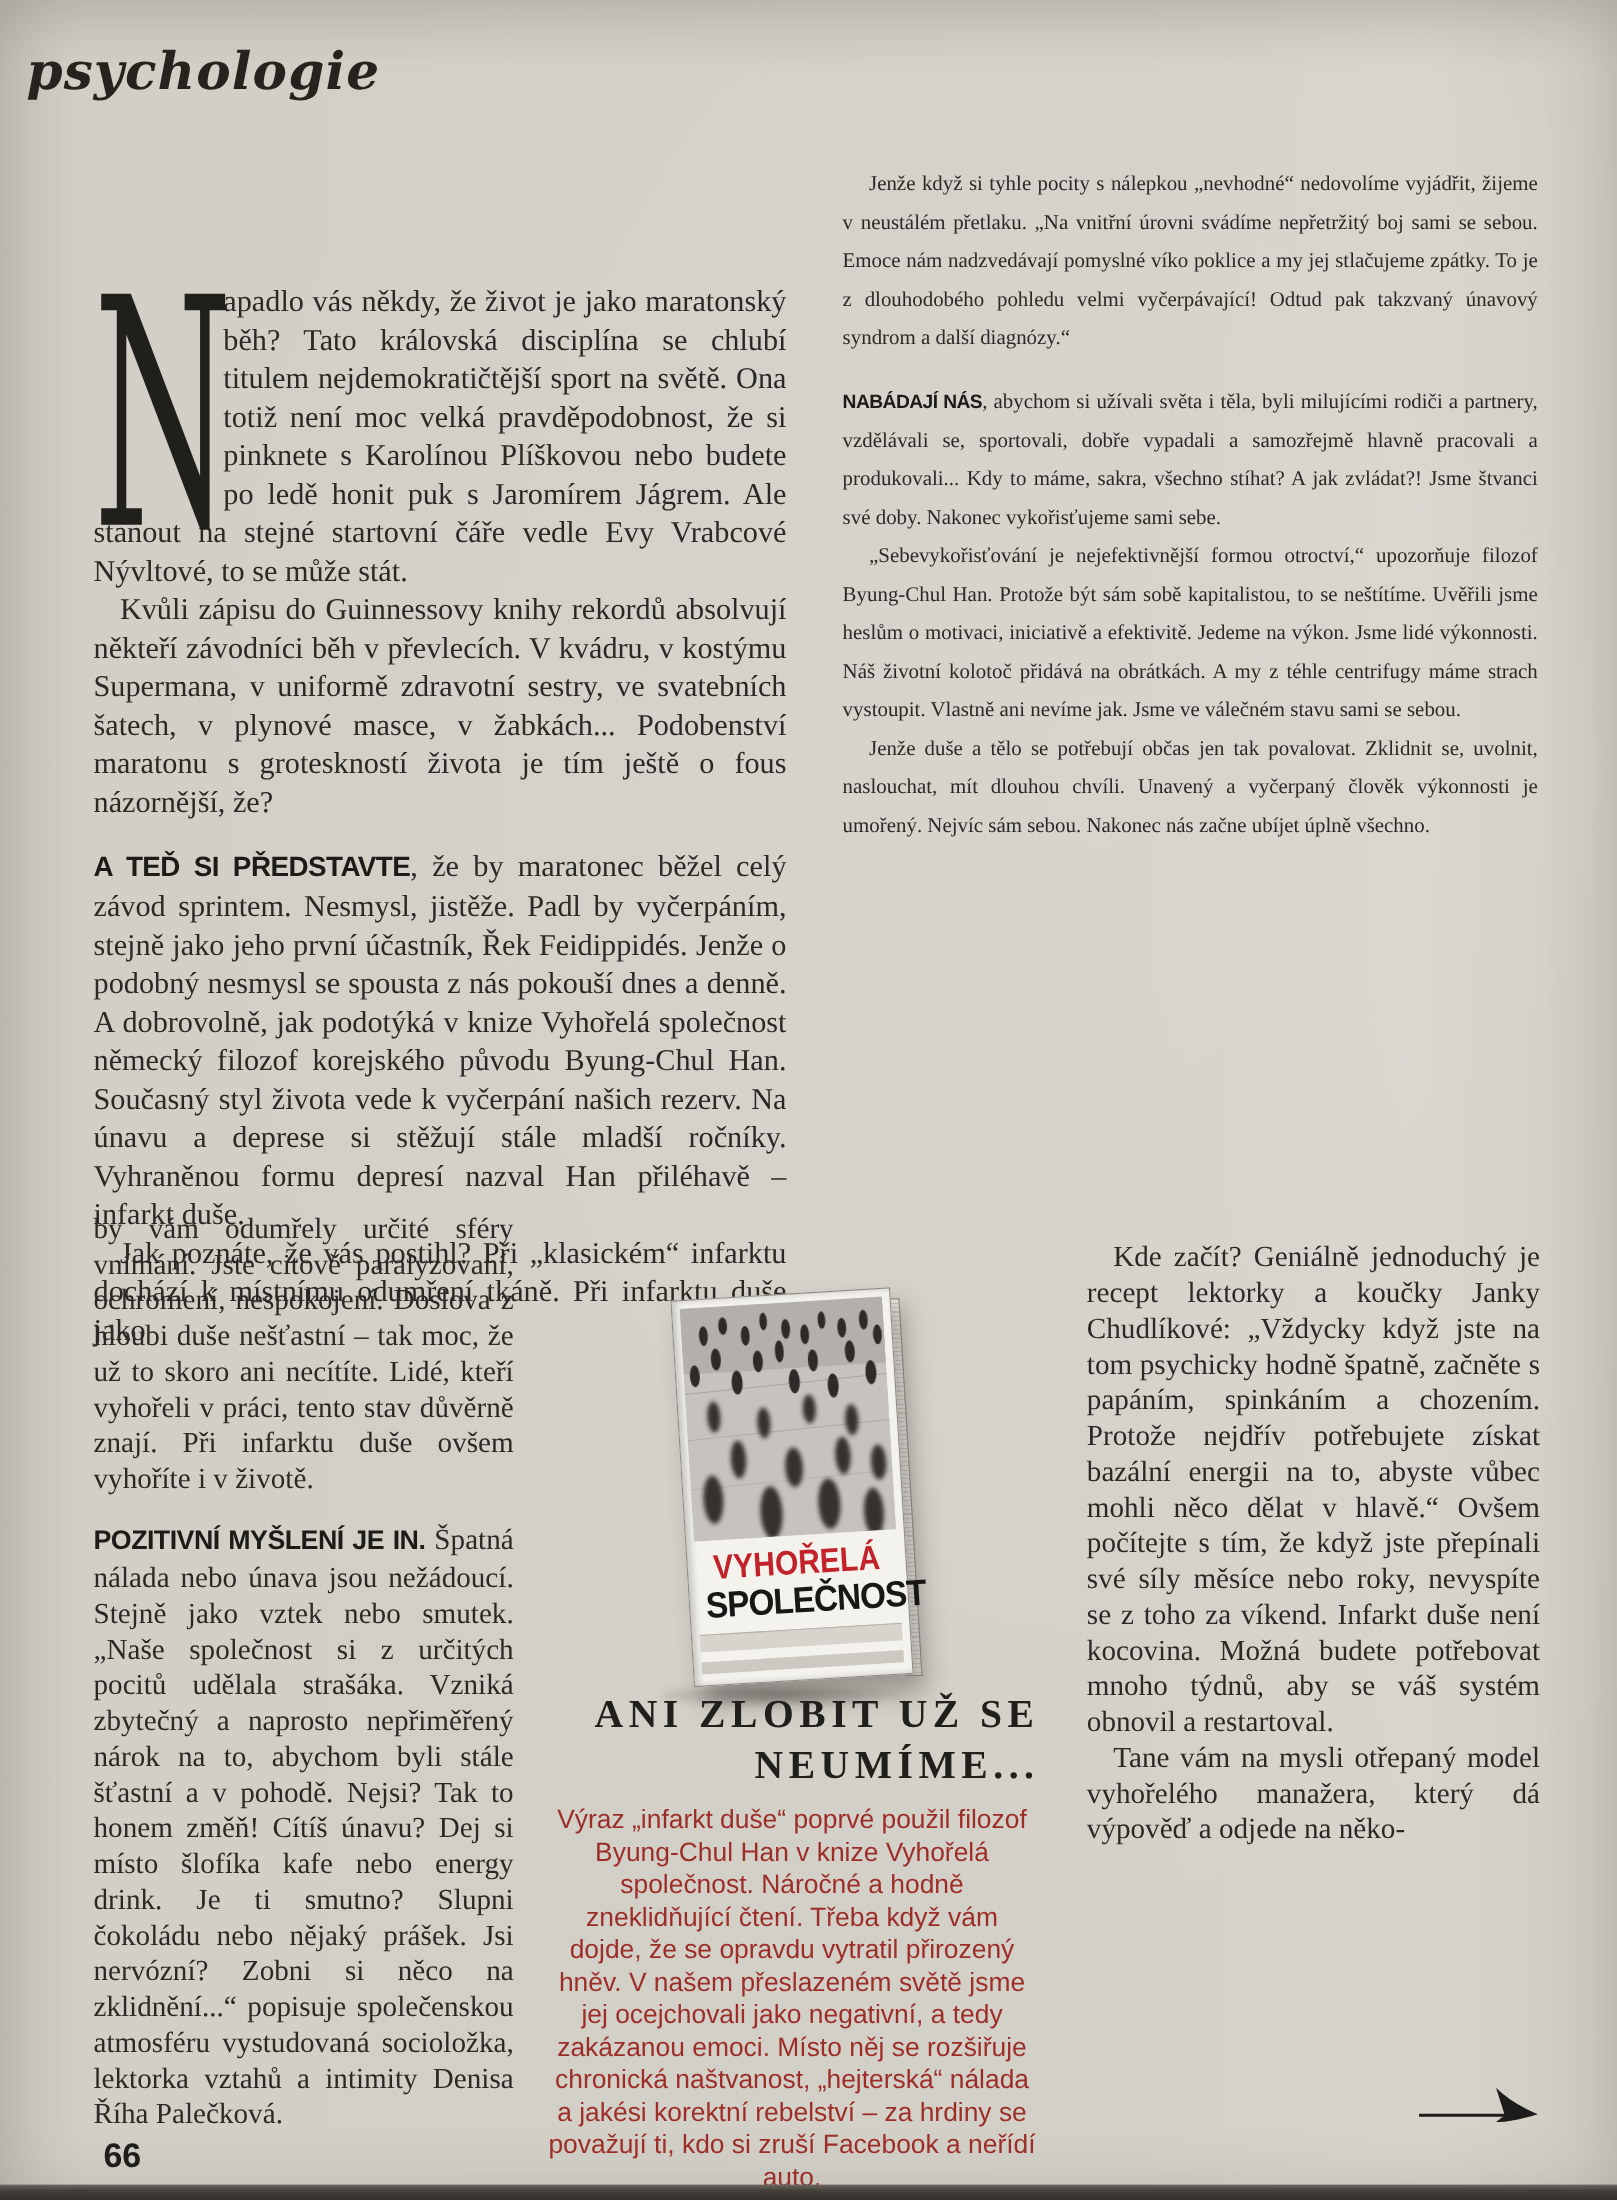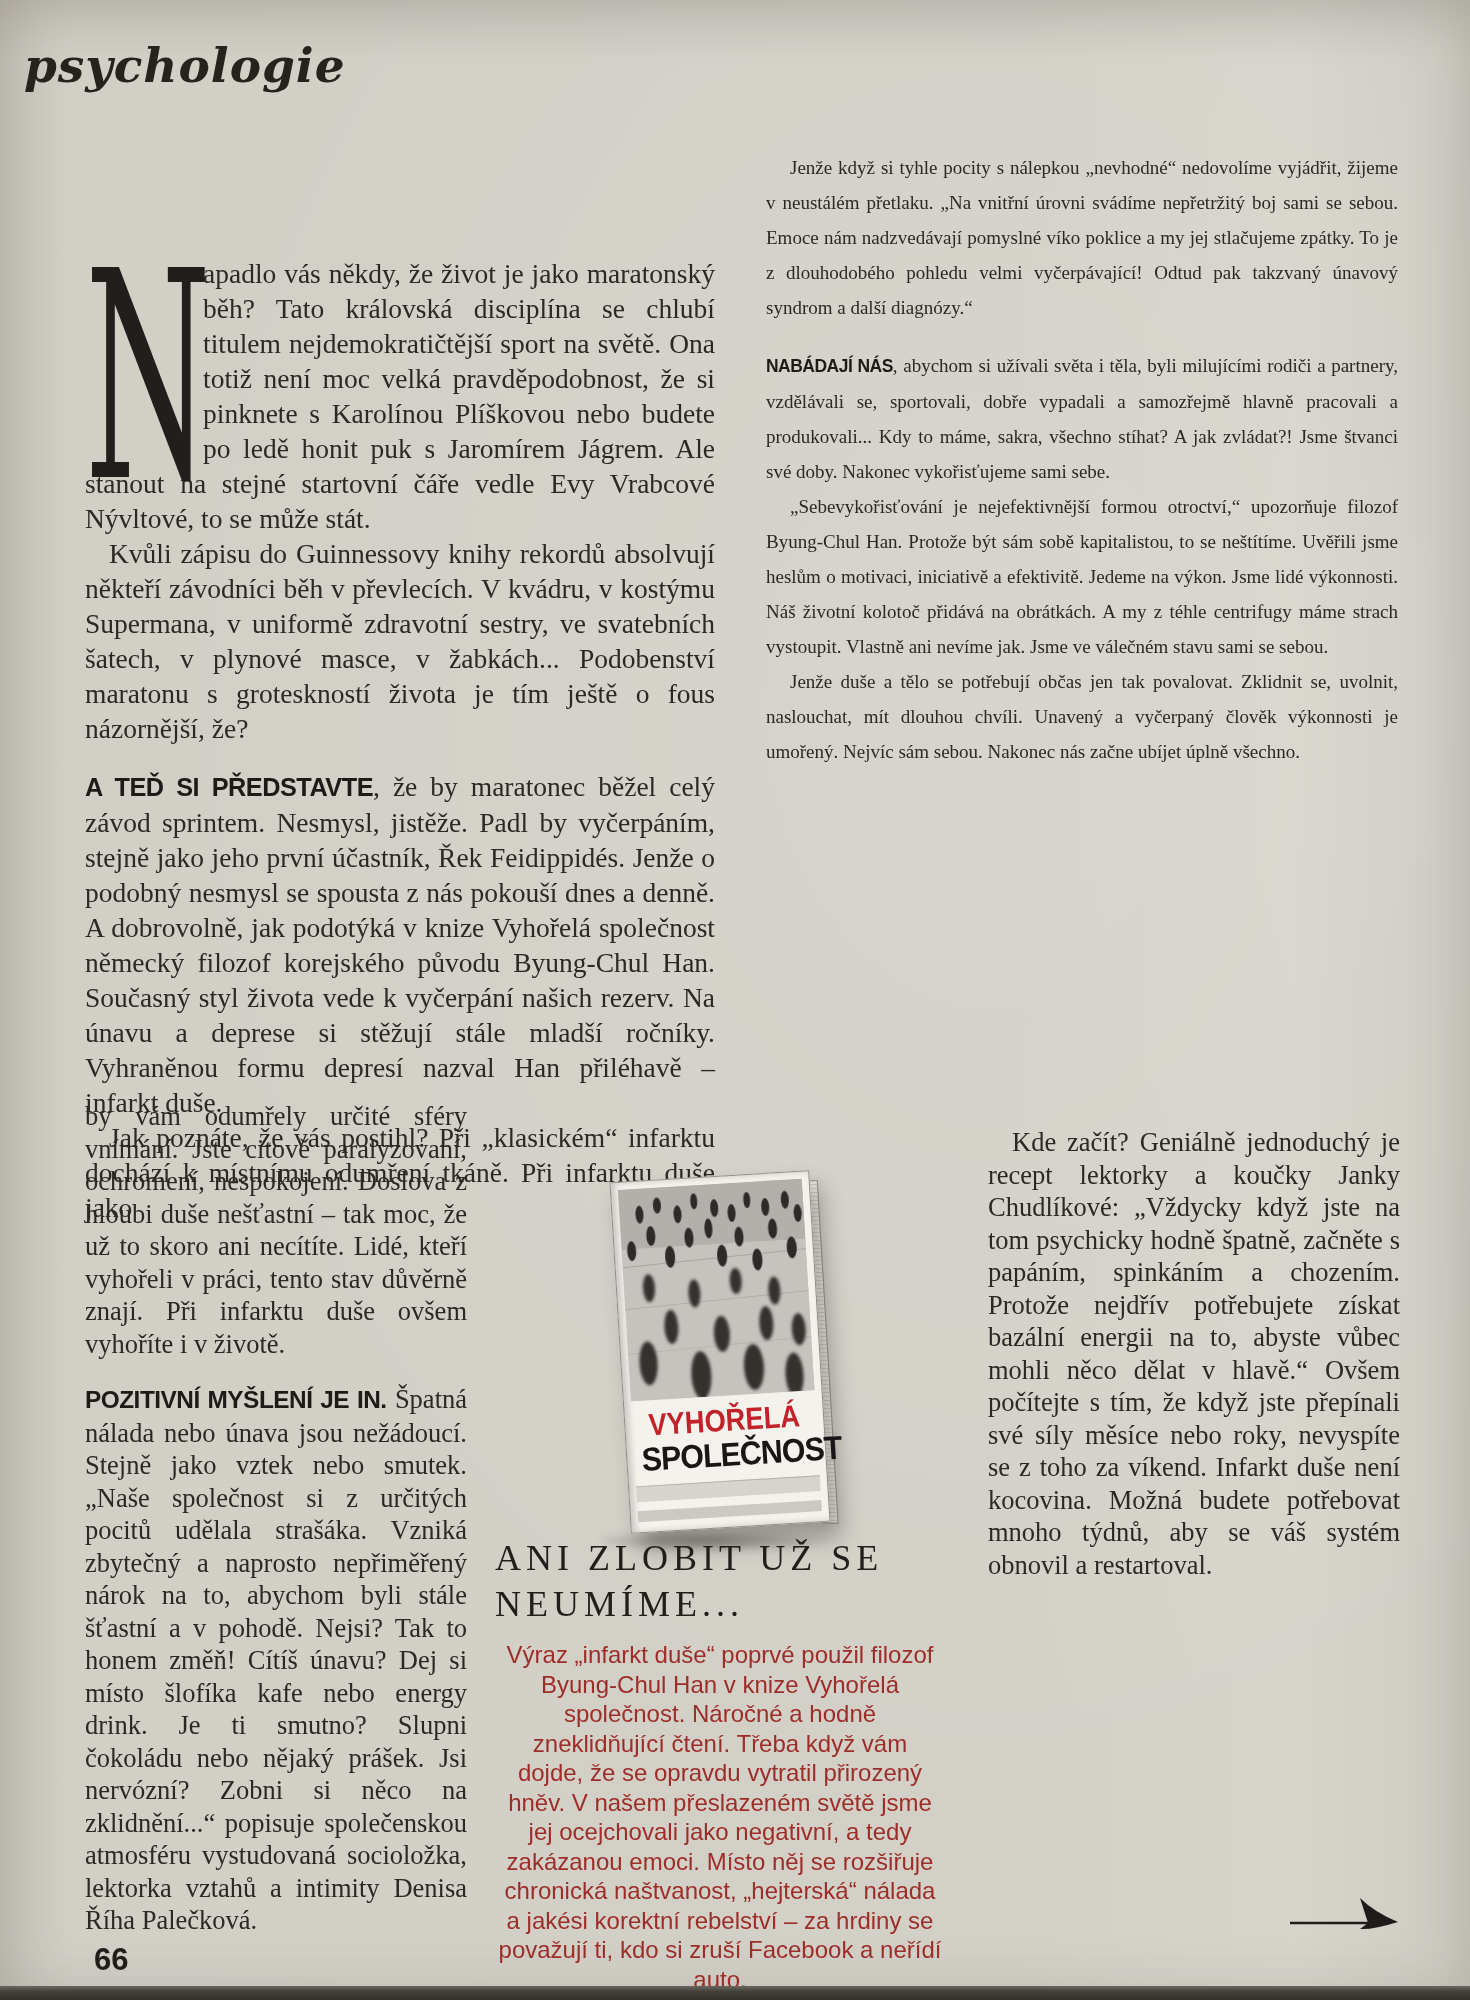--- a/index.html
+++ b/index.html
@@ -76,22 +76,22 @@
   .cover-strip1{margin-top:8px;height:15px;background:#d7d4cd;border-top:1px solid #b4b1a9;}
   .cover-strip2{margin-top:9px;height:11px;background:#ccc9c2;}
   .book-shadow{
     position:absolute;left:-6px;top:368px;width:230px;height:22px;
     background:radial-gradient(ellipse at 45% 50%, rgba(55,52,46,0.45), rgba(55,52,46,0) 70%);
     filter:blur(3px);
   }
   
   .caption-title{
     position:absolute;left:495px;top:1535px;width:450px;
-    text-align:left;font-family:"Liberation Serif", serif;
-    font-size:36px;line-height:46px;font-weight:normal;
+    text-align:right;font-family:"Liberation Serif", serif;
+    font-size:36px;line-height:46px;font-weight:bold;
     letter-spacing:5px;color:#211f1b;
   }
   .caption-body{
     position:absolute;left:498px;top:1640px;width:444px;
     text-align:center;
     font-family:"Liberation Sans", sans-serif;
     font-size:24px;line-height:29.5px;color:#9d2d28;
   }
   
   .page-number{
@@ -137,20 +137,21 @@
 
   <div class="col col-left-bottom">
     <p class="para">by vám odumřely určité sféry vnímání. Jste citově paralyzovaní, ochromení, nespokojení. Doslova z hloubi duše nešťastní – tak moc, že už to skoro ani necítíte. Lidé, kteří vyhořeli v práci, tento stav důvěrně znají. Při infarktu duše ovšem vyhoříte i v životě.</p>
     <p class="para gap">
       <span class="lead">POZITIVNÍ MYŠLENÍ JE IN.</span><span> Špatná nálada nebo únava jsou nežádoucí. Stejně jako vztek nebo smutek. „Naše společnost si z určitých pocitů udělala strašáka. Vzniká zbytečný a naprosto nepřiměřený nárok na to, abychom byli stále šťastní a v pohodě. Nejsi? Tak to honem změň! Cítíš únavu? Dej si místo šlofíka kafe nebo energy drink. Je ti smutno? Slupni čokoládu nebo nějaký prášek. Jsi nervózní? Zobni si něco na zklidnění...“ popisuje společenskou atmosféru vystudovaná socioložka, lektorka vztahů a intimity Denisa Říha Palečková.</span>
     </p>
   </div>
 
   <div class="col col-right-bottom">
     <p class="para indent">Kde začít? Geniálně jednoduchý je recept lektorky a koučky Janky Chudlíkové: „Vždycky když jste na tom psychicky hodně špatně, začněte s papáním, spinkáním a chozením. Protože nejdřív potřebujete získat bazální energii na to, abyste vůbec mohli něco dělat v hlavě.“ Ovšem počítejte s tím, že když jste přepínali své síly měsíce nebo roky, nevyspíte se z toho za víkend. Infarkt duše není kocovina. Možná budete potřebovat mnoho týdnů, aby se váš systém obnovil a restartoval.</p>
+    <p class="para indent">Tane vám na mysli otřepaný model vyhořelého manažera, který dá výpověď a odjede na něko-</p>
   </div>
 
   <div class="book-wrap">
     <div class="book-shadow"></div>
     <div class="book-rot">
       <div class="book-pages"></div>
       <div class="book-cover">
         <div class="cover-photo">
           <svg width="186" height="212" viewBox="0 0 186 212" xmlns="http://www.w3.org/2000/svg">
             <defs>

